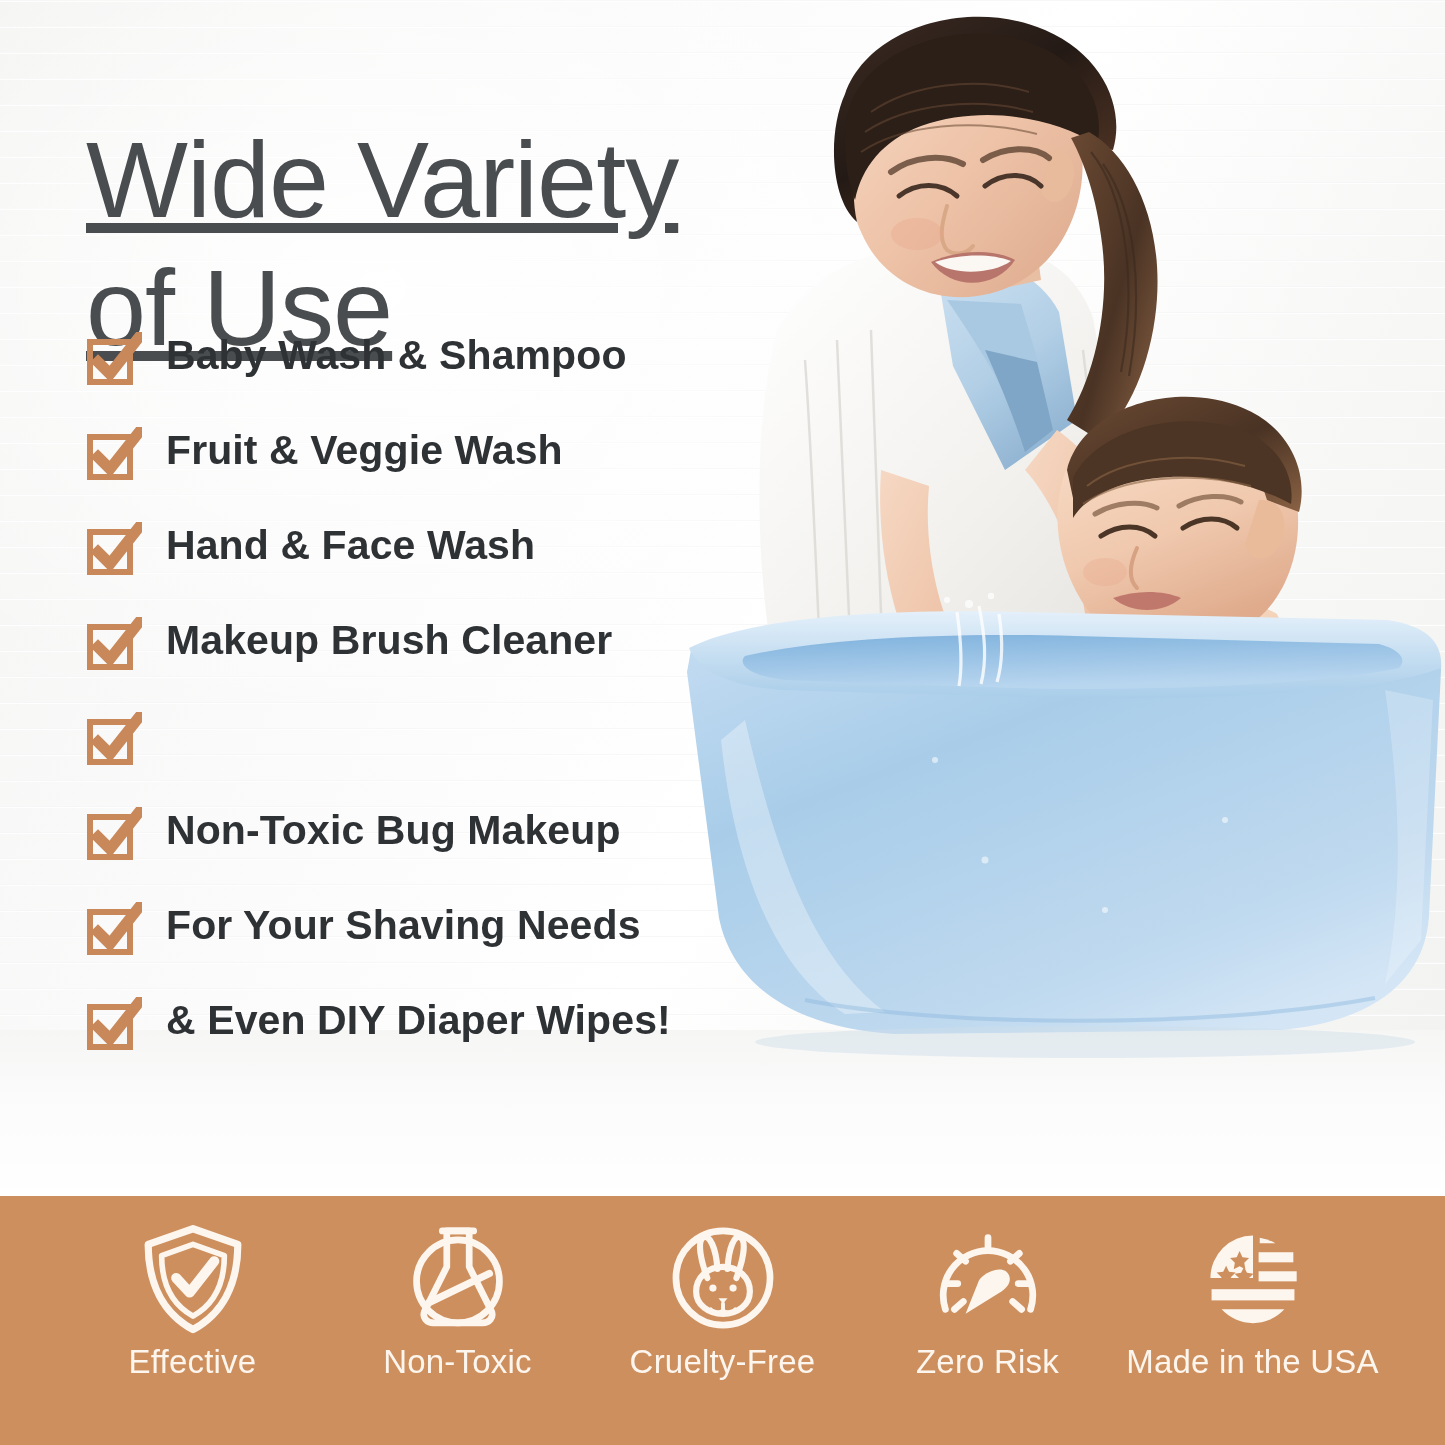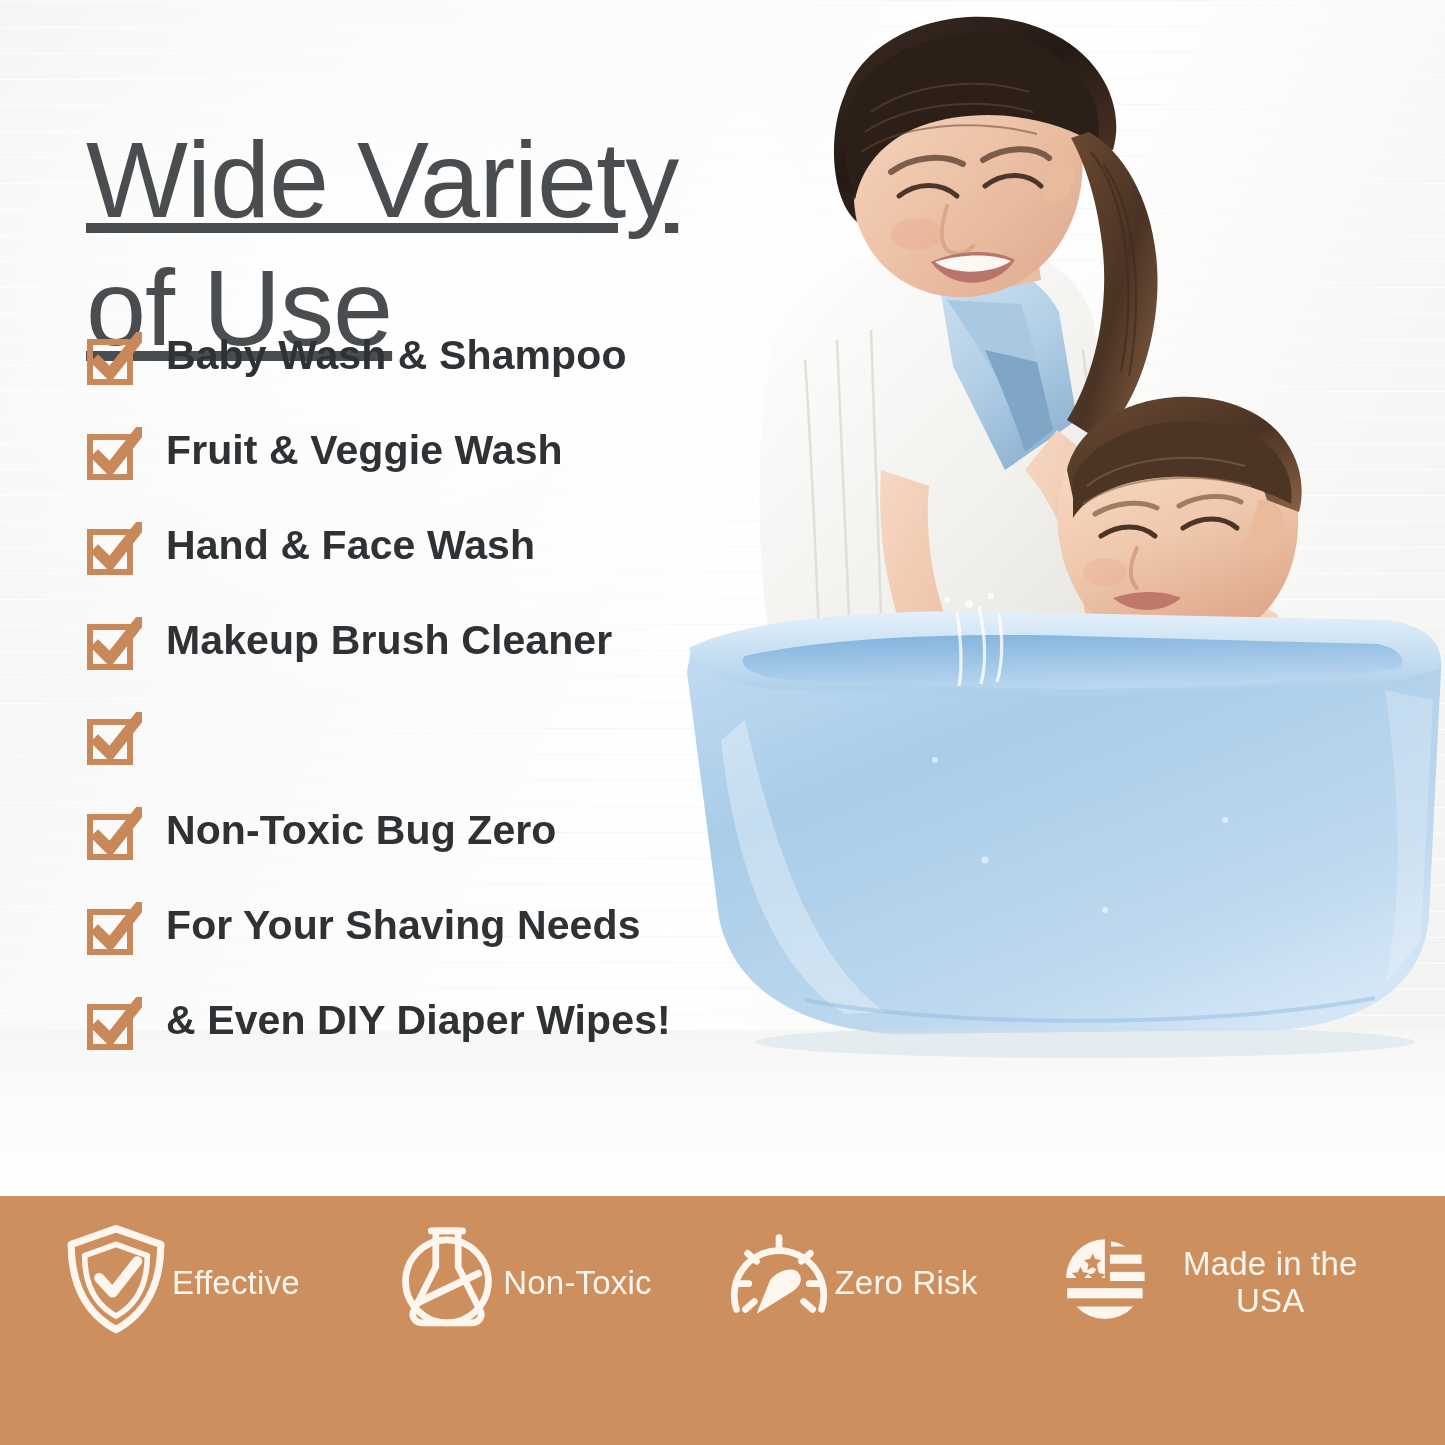--- a/index.html
+++ b/index.html
@@ -51,21 +51,21 @@
   
   .trustbar{
     position:absolute;left:0;top:1196px;width:1445px;height:249px;
     background:#ce8f5e;
   }
   .badges{
     position:absolute;left:0;top:0;width:1445px;height:249px;
     display:flex;align-items:flex-start;justify-content:center;
     padding:26px 60px 0 60px;box-sizing:border-box;
   }
-  .badge{flex:1 1 0;display:flex;flex-direction:row;align-items:center;}
+  .badge{flex:1 1 0;display:flex;flex-direction:column;align-items:center;}
   .badge .ico{width:112px;height:112px;display:block;}
   .badge .cap{
     margin-top:10px;text-align:center;color:#fdf6ee;
     font-size:33px;font-weight:400;line-height:1.12;letter-spacing:0.2px;
   }
 </style>
 </head>
 <body>
 
 <div id="page">
@@ -315,21 +315,21 @@
         <rect x="4" y="10" width="40" height="40" fill="none" stroke="#c8885a" stroke-width="6"></rect>
         <path d="M12 30 L 24 42 L 54 4" fill="none" stroke="#c8885a" stroke-width="11" stroke-linecap="square"></path>
       </svg>
     </div>
 
     <div class="row">
       <svg class="cbx" viewBox="0 0 56 56">
         <rect x="4" y="10" width="40" height="40" fill="none" stroke="#c8885a" stroke-width="6"></rect>
         <path d="M12 30 L 24 42 L 54 4" fill="none" stroke="#c8885a" stroke-width="11" stroke-linecap="square"></path>
       </svg>
-      <div class="rowlabel">Non-Toxic Bug Zero</div>
+      <div class="rowlabel">Non-Toxic Bug Makeup</div>
     </div>
 
     <div class="row">
       <svg class="cbx" viewBox="0 0 56 56">
         <rect x="4" y="10" width="40" height="40" fill="none" stroke="#c8885a" stroke-width="6"></rect>
         <path d="M12 30 L 24 42 L 54 4" fill="none" stroke="#c8885a" stroke-width="11" stroke-linecap="square"></path>
       </svg>
       <div class="rowlabel">For Your Shaving Needs</div>
     </div>
 
@@ -359,20 +359,35 @@
         <svg class="ico" viewBox="0 0 100 100">
           <circle cx="50" cy="53" r="37" fill="none" stroke="#fdf6ee" stroke-width="6"></circle>
           <path d="M40 8 L 60 8 L 60 40 L 80 80 C 82 85, 78 90, 72 90 L 28 90
                    C 22 90, 18 85, 20 80 L 40 40 Z" fill="none" stroke="#fdf6ee" stroke-width="6" stroke-linejoin="round"></path>
           <line x1="36" y1="8" x2="64" y2="8" stroke="#fdf6ee" stroke-width="6" stroke-linecap="round"></line>
           <line x1="24" y1="72" x2="78" y2="46" stroke="#fdf6ee" stroke-width="6.5" stroke-linecap="round"></line>
         </svg>
         <div class="cap">Non-Toxic</div>
       </div>
 
+      <div class="badge">
+        <svg class="ico" viewBox="0 0 100 100">
+          <circle cx="50" cy="50" r="42" fill="none" stroke="#fdf6ee" stroke-width="6"></circle>
+          <path d="M36 50 C 30 34, 27 18, 32 14 C 38 10, 44 24, 45 42" fill="none" stroke="#fdf6ee" stroke-width="5.5" stroke-linejoin="round" stroke-linecap="round"></path>
+          <path d="M62 50 C 68 34, 71 18, 66 14 C 60 10, 55 24, 54 42" fill="none" stroke="#fdf6ee" stroke-width="5.5" stroke-linejoin="round" stroke-linecap="round"></path>
+          <path d="M50 40 C 64 40, 74 50, 74 62 C 74 74, 63 82, 50 82 C 37 82, 26 74, 26 62 C 26 50, 36 40, 50 40 Z" fill="none" stroke="#fdf6ee" stroke-width="5.5"></path>
+          <circle cx="41" cy="59" r="3.2" fill="#fdf6ee"></circle>
+          <circle cx="59" cy="59" r="3.2" fill="#fdf6ee"></circle>
+          <path d="M46 68 L 54 68 L 50 73 Z" fill="#fdf6ee"></path>
+          <path d="M50 73 L 50 79" stroke="#fdf6ee" stroke-width="3.5" stroke-linecap="round"></path>
+          <path d="M50 79 C 46 82, 41 81, 39 78" stroke="#fdf6ee" stroke-width="3.5" fill="none" stroke-linecap="round"></path>
+          <path d="M50 79 C 54 82, 59 81, 61 78" stroke="#fdf6ee" stroke-width="3.5" fill="none" stroke-linecap="round"></path>
+        </svg>
+        <div class="cap">Cruelty-Free</div>
+      </div>
 
       <div class="badge">
         <svg class="ico" viewBox="0 0 100 100">
           <path d="M12 78 A 40 40 0 1 1 88 78" fill="none" stroke="#fdf6ee" stroke-width="6" stroke-linecap="round"></path>
           <g stroke="#fdf6ee" stroke-width="6" stroke-linecap="round">
             <line x1="50" y1="14" x2="50" y2="24"></line>
             <line x1="22" y1="28" x2="30" y2="35"></line>
             <line x1="78" y1="28" x2="70" y2="35"></line>
             <line x1="12" y1="55" x2="23" y2="55"></line>
             <line x1="88" y1="55" x2="77" y2="55"></line>

